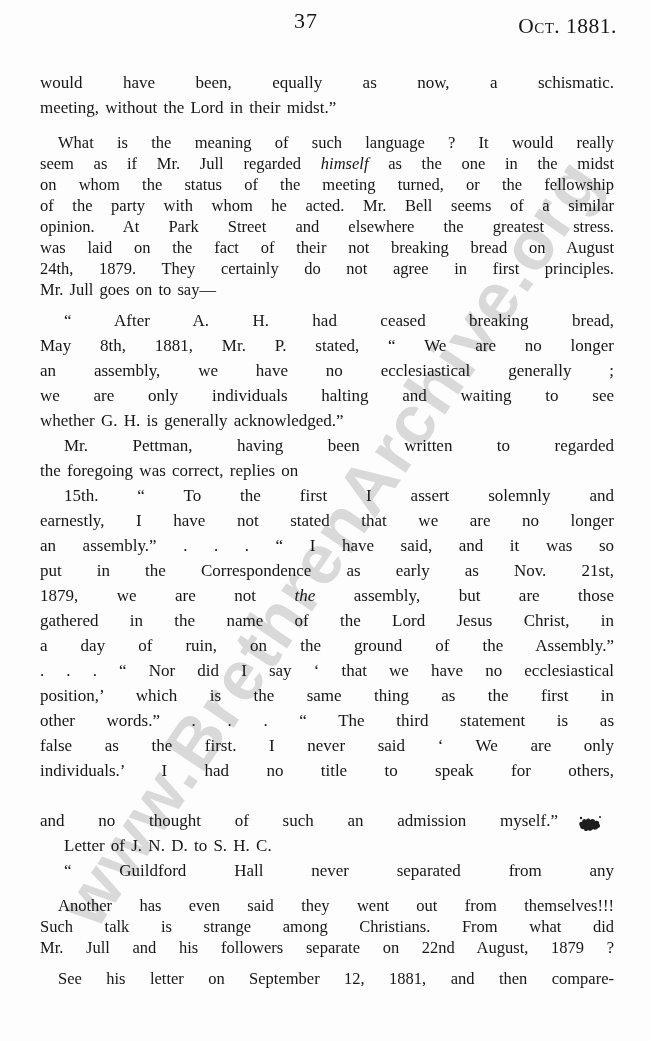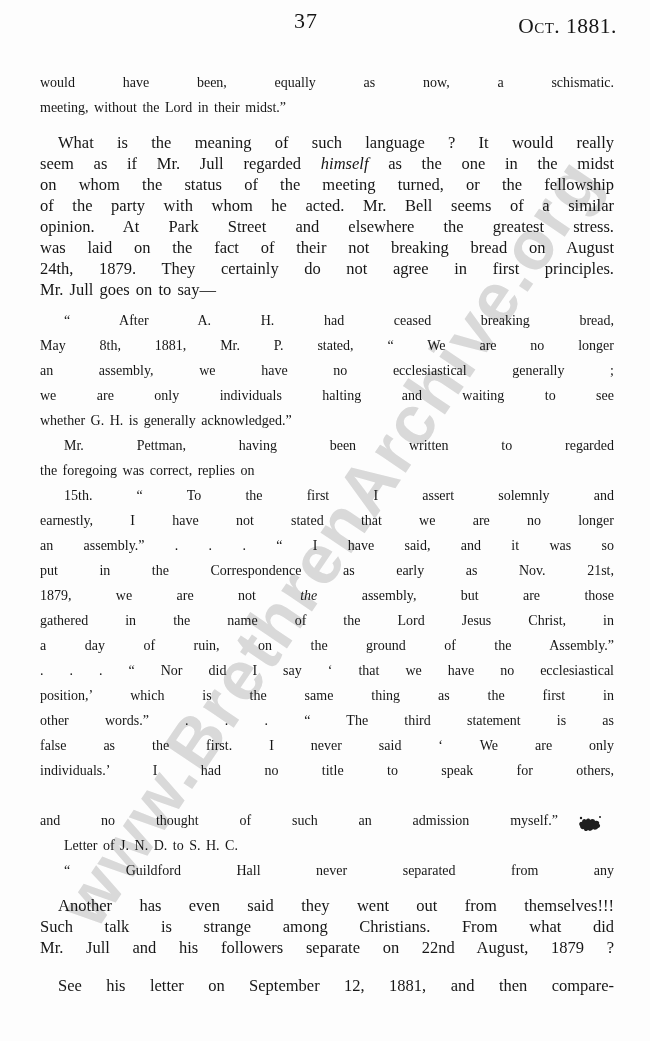--- a/index.html
+++ b/index.html
@@ -60,29 +60,29 @@
     text-align: right;
   }
 
   .content {
     position: relative;
     z-index: 1;
     padding: 0 36px 0 40px;
   }
 
   .para { margin: 0; word-spacing: 2px; }
-  .para.large { font-size: 14px;   line-height: 25px; }
+  .para.large { font-size: 17px;   line-height: 25px; }
   .para.small { font-size: 16.5px; line-height: 21px; }
 
   
   .content .para:nth-child(1) { margin-top: 24px; } 
   .content .para:nth-child(2) { margin-top: 12px; } 
   .content .para:nth-child(3) { margin-top: 8px;  } 
   .content .para:nth-child(8) { margin-top: 12px; } 
-  .content .para:nth-child(9) { margin-top: 17px; } 
+  .content .para:nth-child(9) { margin-top: 10px; } 
 
   .line { text-align: justify; text-align-last: justify; }
   .line.last { text-align-last: left; }
   .para.large .line.indent { text-indent: 24px; }
   .para.small .line.indent { text-indent: 18px; }
   .it { font-style: italic; }
 
   
   .line.blot-line { position: relative; padding-right: 56px; margin-top: 25px; }
   .blot {

